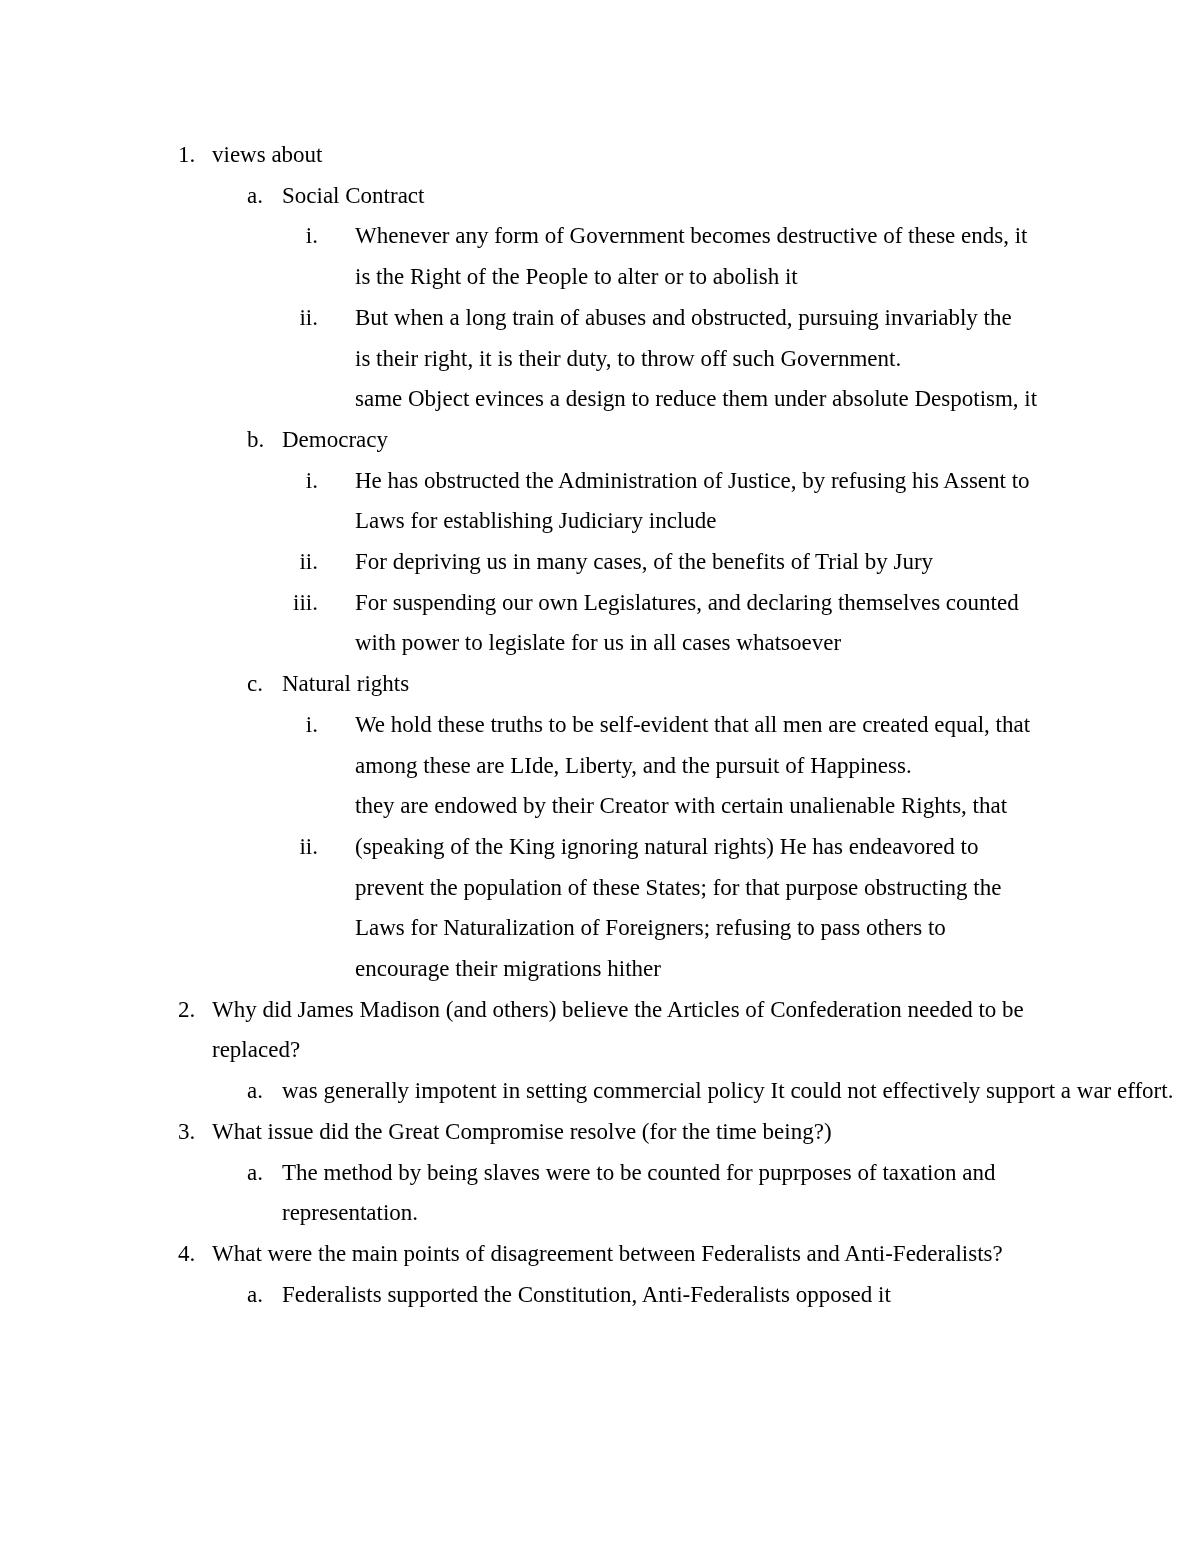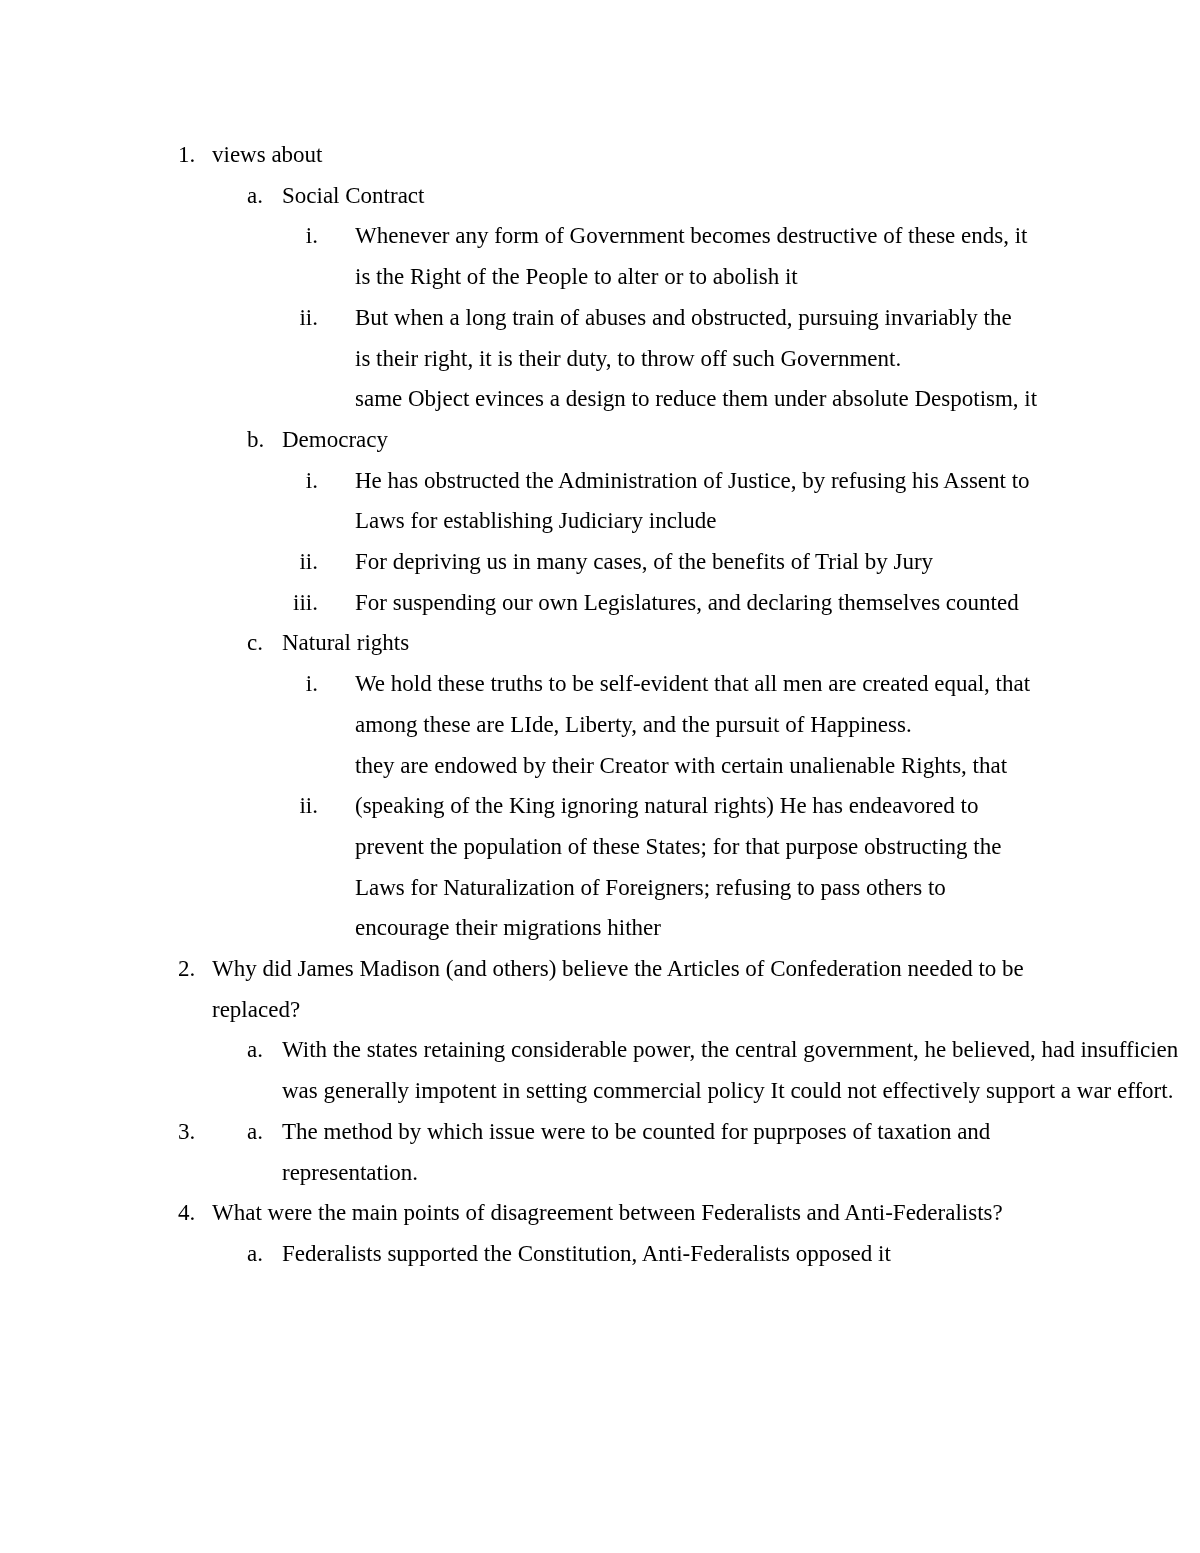--- a/index.html
+++ b/index.html
@@ -51,31 +51,32 @@
       <div class="line ind3"><span class="marker mk3">i.</span><span class="text">Whenever any form of Government becomes destructive of these ends, it</span></div>
       <div class="line ind3"><span class="text">is the Right of the People to alter or to abolish it</span></div>
       <div class="line ind3"><span class="marker mk3">ii.</span><span class="text">But when a long train of abuses and obstructed, pursuing invariably the</span></div>
       <div class="line ind3"><span class="text">is their right, it is their duty, to throw off such Government.</span></div>
       <div class="line ind3"><span class="text">same Object evinces a design to reduce them under absolute Despotism, it</span></div>
       <div class="line ind2"><span class="marker mk2">b.</span><span class="text">Democracy</span></div>
       <div class="line ind3"><span class="marker mk3">i.</span><span class="text">He has obstructed the Administration of Justice, by refusing his Assent to</span></div>
       <div class="line ind3"><span class="text">Laws for establishing Judiciary include</span></div>
       <div class="line ind3"><span class="marker mk3">ii.</span><span class="text">For depriving us in many cases, of the benefits of Trial by Jury</span></div>
       <div class="line ind3"><span class="marker mk3">iii.</span><span class="text">For suspending our own Legislatures, and declaring themselves counted</span></div>
+      <div class="line ind3"><span class="text">with power to legislate for us in all cases whatsoever</span></div>
       <div class="line ind2"><span class="marker mk2">c.</span><span class="text">Natural rights</span></div>
       <div class="line ind3"><span class="marker mk3">i.</span><span class="text">We hold these truths to be self-evident that all men are created equal, that</span></div>
       <div class="line ind3"><span class="text">among these are LIde, Liberty, and the pursuit of Happiness.</span></div>
       <div class="line ind3"><span class="text">they are endowed by their Creator with certain unalienable Rights, that</span></div>
       <div class="line ind3"><span class="marker mk3">ii.</span><span class="text">(speaking of the King ignoring natural rights) He has endeavored to</span></div>
       <div class="line ind3"><span class="text">prevent the population of these States; for that purpose obstructing the</span></div>
       <div class="line ind3"><span class="text">Laws for Naturalization of Foreigners; refusing to pass others to</span></div>
       <div class="line ind3"><span class="text">encourage their migrations hither</span></div>
       <div class="line ind1"><span class="marker mk1">2.</span><span class="text">Why did James Madison (and others) believe the Articles of Confederation needed to be</span></div>
       <div class="line ind1"><span class="text">replaced?</span></div>
-      <div class="line ind2"><span class="marker mk2">a.</span><span class="text">With the states retaining considerable power, the central government, he believed, had insufficien</span></div>
+      <div class="line ind2"><span class="marker mk2">a.</span></div>
       <div class="line ind2"><span class="text">was generally impotent in setting commercial policy It could not effectively support a war effort.</span></div>
-      <div class="line ind1"><span class="marker mk1">3.</span></div>
-      <div class="line ind2"><span class="marker mk2">a.</span><span class="text">The method by which issue were to be counted for puprposes of taxation and</span></div>
+      <div class="line ind1"><span class="marker mk1">3.</span><span class="text">What issue did the Great Compromise resolve (for the time being?)</span></div>
+      <div class="line ind2"><span class="marker mk2">a.</span><span class="text">The method by being slaves were to be counted for puprposes of taxation and</span></div>
       <div class="line ind2"><span class="text">representation.</span></div>
       <div class="line ind1"><span class="marker mk1">4.</span><span class="text">What were the main points of disagreement between Federalists and Anti-Federalists?</span></div>
       <div class="line ind2"><span class="marker mk2">a.</span><span class="text">Federalists supported the Constitution, Anti-Federalists opposed it</span></div>
     </div>
 </div>
 
 </body></html>

